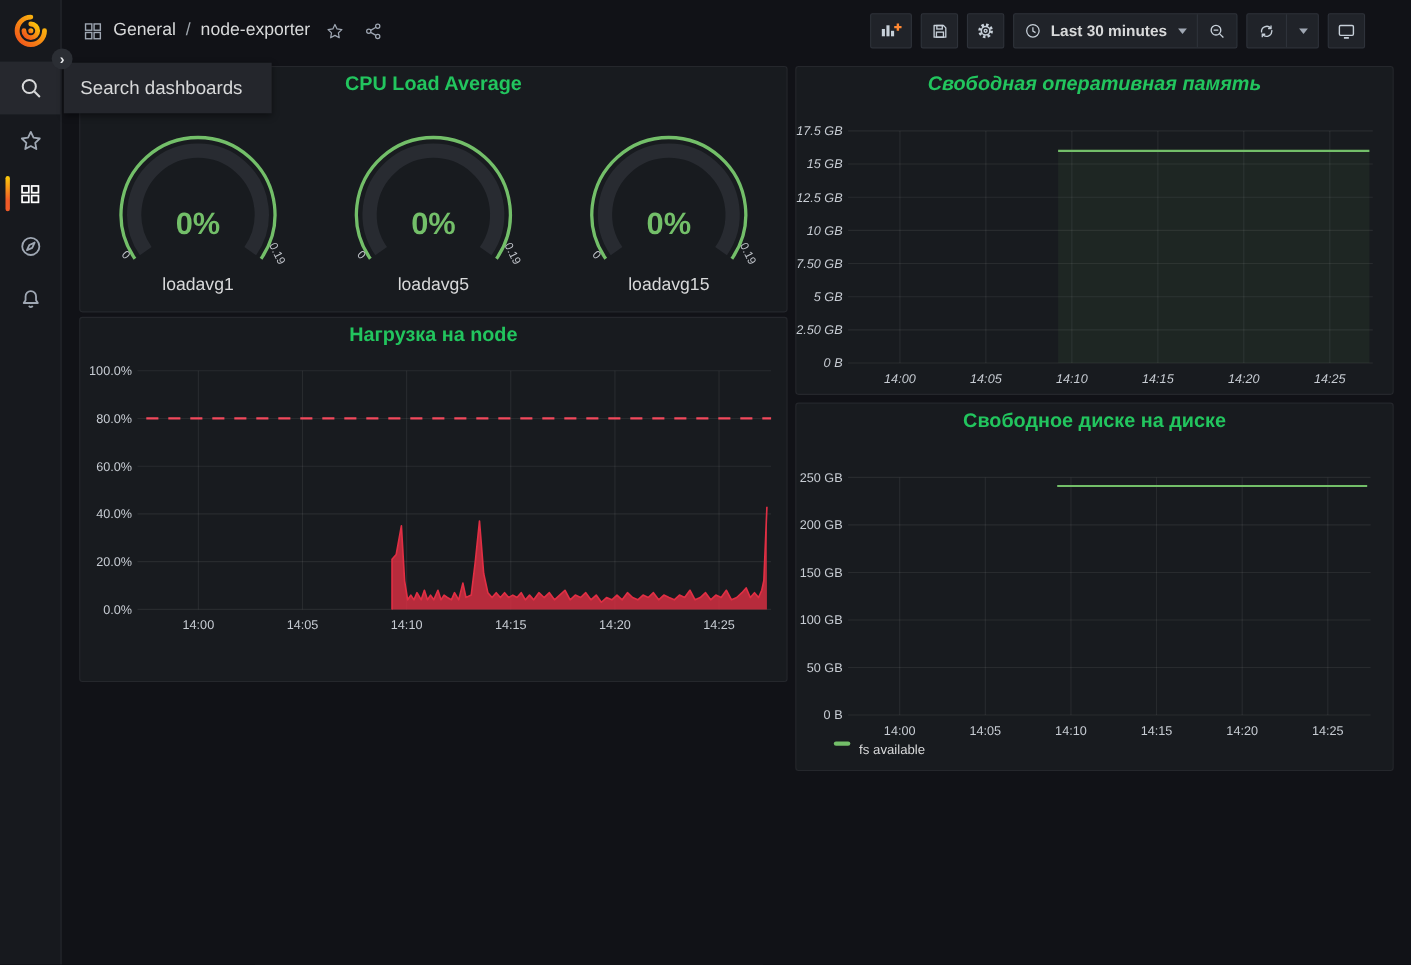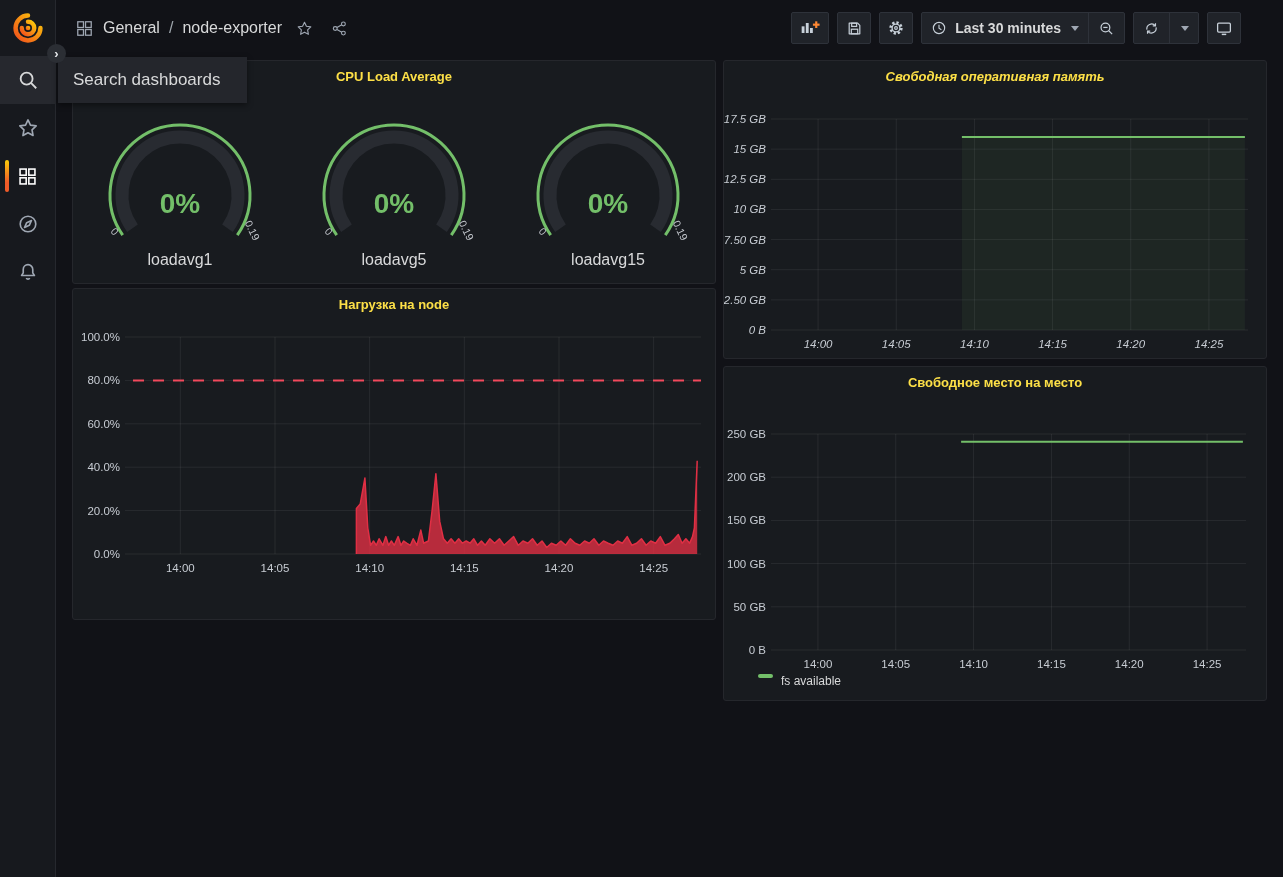--- a/index.html
+++ b/index.html
@@ -40,21 +40,21 @@
   .tb-seg{display:flex;align-items:center;padding:0 9px;cursor:pointer;}
   .tb-seg + .tb-seg{border-left:1px solid #2e323a;}
   .tb-icon{stroke:#c7d0d9;fill:none;stroke-width:1.7;}
   .time-label{font-size:14px;font-weight:600;color:#d8d9da;margin:0 8px;}
   .caret{width:0;height:0;border-left:4px solid transparent;border-right:4px solid transparent;
          border-top:5px solid #9fa7b3;margin-left:2px;}
 
   
   .panel{position:absolute;background:#181b1f;border:1px solid #25272c;border-radius:3px;}
   .panel-title{position:absolute;top:0;left:0;right:0;height:30px;display:flex;align-items:center;
-               justify-content:center;font-size:13px;font-weight:600;color:#fde047;cursor:pointer;}
+               justify-content:center;font-size:18px;font-weight:600;color:#22c55e;cursor:pointer;}
   .chart-svg{position:absolute;left:0;top:0;}
   text.tick{font-family:"Liberation Sans","DejaVu Sans",sans-serif;font-size:11.5px;fill:#c7ccd3;}
   line.grid{stroke:rgba(255,255,255,0.07);stroke-width:1;}
   .legend{position:absolute;left:34px;bottom:12px;display:flex;align-items:flex-start;gap:8px;font-size:12px;color:#d8d9da;}
   .legend-swatch{width:15px;height:4px;border-radius:2px;}
 
   
   .gauge-row{position:absolute;top:46px;left:0;right:0;display:flex;justify-content:space-around;}
   .gauge-cell{display:flex;flex-direction:column;align-items:center;width:200px;}
   .gauge-label{font-size:16px;color:#d8d9da;margin-top:2px;}
@@ -308,21 +308,21 @@
         <line x1="406.75" y1="58" x2="406.75" y2="269" class="grid"></line>
         <text x="406.75" y="287" text-anchor="middle" class="tick">14:20</text>
         <line x1="484.91666666666663" y1="58" x2="484.91666666666663" y2="269" class="grid"></line>
         <text x="484.91666666666663" y="287" text-anchor="middle" class="tick">14:25</text>
         <path d="M 237.9 269.0 L 237.9 76.1 L 520.9 76.1 L 520.9 269.0 Z" fill="rgba(115,191,105,0.07)" stroke="none"></path>
         <path d="M 237.9 76.1 L 520.9 76.1" fill="none" stroke="#73BF69" stroke-width="2" stroke-linejoin="round"></path>
       </svg>
   </section>
 
   <section class="panel" style="left:723px;top:366px;width:544px;height:335px;">
-    <div class="panel-title">Свободное место на место</div>
+    <div class="panel-title">Свободное диске на диске</div>
     <svg id="chart-disk" class="chart-svg" width="544" height="335">
         <line x1="47" y1="283" x2="522" y2="283" class="grid"></line>
         <text x="42" y="287" text-anchor="end" class="tick">0 B</text>
         <line x1="47" y1="239.8" x2="522" y2="239.8" class="grid"></line>
         <text x="42" y="243.8" text-anchor="end" class="tick">50 GB</text>
         <line x1="47" y1="196.6" x2="522" y2="196.6" class="grid"></line>
         <text x="42" y="200.6" text-anchor="end" class="tick">100 GB</text>
         <line x1="47" y1="153.4" x2="522" y2="153.4" class="grid"></line>
         <text x="42" y="157.4" text-anchor="end" class="tick">150 GB</text>
         <line x1="47" y1="110.19999999999999" x2="522" y2="110.19999999999999" class="grid"></line>

